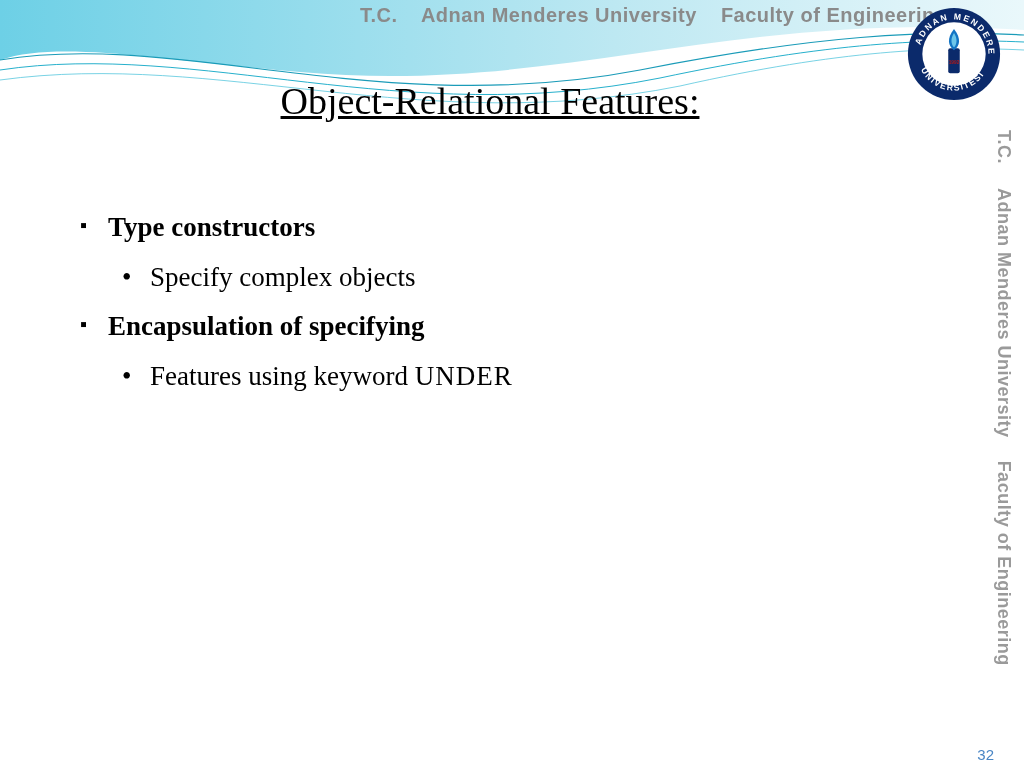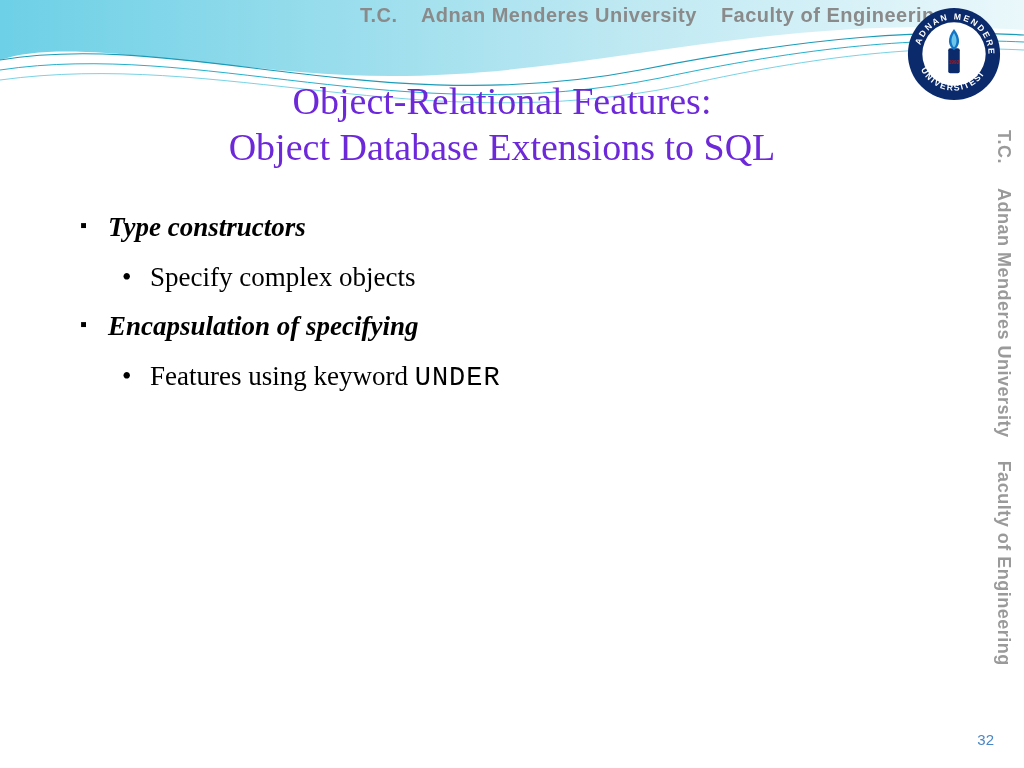--- a/index.html
+++ b/index.html
@@ -7,29 +7,29 @@
   .slide { position: relative; width: 1024px; height: 768px; background: #fff; }
   
   .wave-bg { position: absolute; top: 0; left: 0; width: 1024px; height: 160px; pointer-events: none; }
   .header-text { position: absolute; top: 4px; left: 360px; font-family: Arial, Helvetica, sans-serif; font-size: 20px; font-weight: bold; color: #8a8a8a; letter-spacing: 0.5px; white-space: nowrap; }
   .header-text .tc { margin-right: 18px; }
   .header-text .univ { margin-right: 18px; }
   .logo { position: absolute; top: 6px; right: 22px; width: 96px; height: 96px; }
   .side-text { position: absolute; top: 130px; right: 10px; width: 30px; height: 560px; font-family: Arial, Helvetica, sans-serif; font-size: 18px; font-weight: bold; color: #9a9a9a; writing-mode: vertical-rl; text-orientation: mixed; letter-spacing: 0.5px; }
   .side-text span { display: inline; }
   .side-text .gap { margin-bottom: 18px; display: inline-block; }
-  .title { position: absolute; top: 78px; left: 12px; width: 980px; text-align: center; font-size: 38px; color: #6d28d9; line-height: 1.22; font-weight: 400; }
+  .title { position: absolute; top: 78px; left: 0; width: 980px; text-align: center; font-size: 38px; color: #000000; line-height: 1.22; font-weight: 400; text-decoration: underline; }
   .content { position: absolute; top: 210px; left: 80px; width: 820px; font-size: 27px; color: #000; line-height: 1.32; }
-  .l1 { position: relative; padding-left: 28px; margin-bottom: 14px; font-style: italic; }
+  .l1 { position: relative; padding-left: 28px; margin-bottom: 14px; }
   .l1::before { content: "▪"; position: absolute; left: 0; top: 2px; font-size: 20px; color: #000; }
   .l2 { position: relative; padding-left: 28px; margin-left: 42px; margin-bottom: 14px; }
   .l2::before { content: "•"; position: absolute; left: 0; top: 0; font-size: 27px; color: #000; }
   .bold { font-weight: bold; }
-  .mono { font-family: Liberation Mono, monospace; letter-spacing: 1px; }
-  .pagenum { position: absolute; bottom: 20px; right: 30px; font-family: Arial, sans-serif; font-size: 15px; color: #4a86c5; }
+  .mono { font-family: Liberation Serif, serif; letter-spacing: 1px; }
+  .pagenum { position: absolute; bottom: 5px; right: 30px; font-family: Arial, sans-serif; font-size: 15px; color: #4a86c5; }
 </style>
 </head>
 <body>
 
 <div class="slide">
 
   <svg class="wave-bg" viewBox="0 0 1024 160" preserveAspectRatio="none">
     <defs>
       <linearGradient id="g1" x1="0" y1="0" x2="1" y2="0">
         <stop offset="0%" stop-color="#6dd0e6"></stop>
@@ -70,21 +70,20 @@
   </svg>
 
   <div class="side-text">
     <span class="gap">T.C.</span>
     <span class="gap">Adnan Menderes University</span>
     <span>Faculty of Engineering</span>
   </div>
 
   <div class="title">
     <div>Object-Relational Features:</div>
-    <div>Object Database Extensions to SQL</div>
   </div>
 
   <div class="content">
     <div class="l1"><span class="bold">Type constructors</span></div>
     <div class="l2"><span>Specify complex objects</span></div>
     <div class="l1"><span class="bold">Encapsulation of specifying</span></div>
     <div class="l2"><span>Features using keyword </span><span class="mono">UNDER</span></div>
   </div>
 
   <div class="pagenum">32</div>

